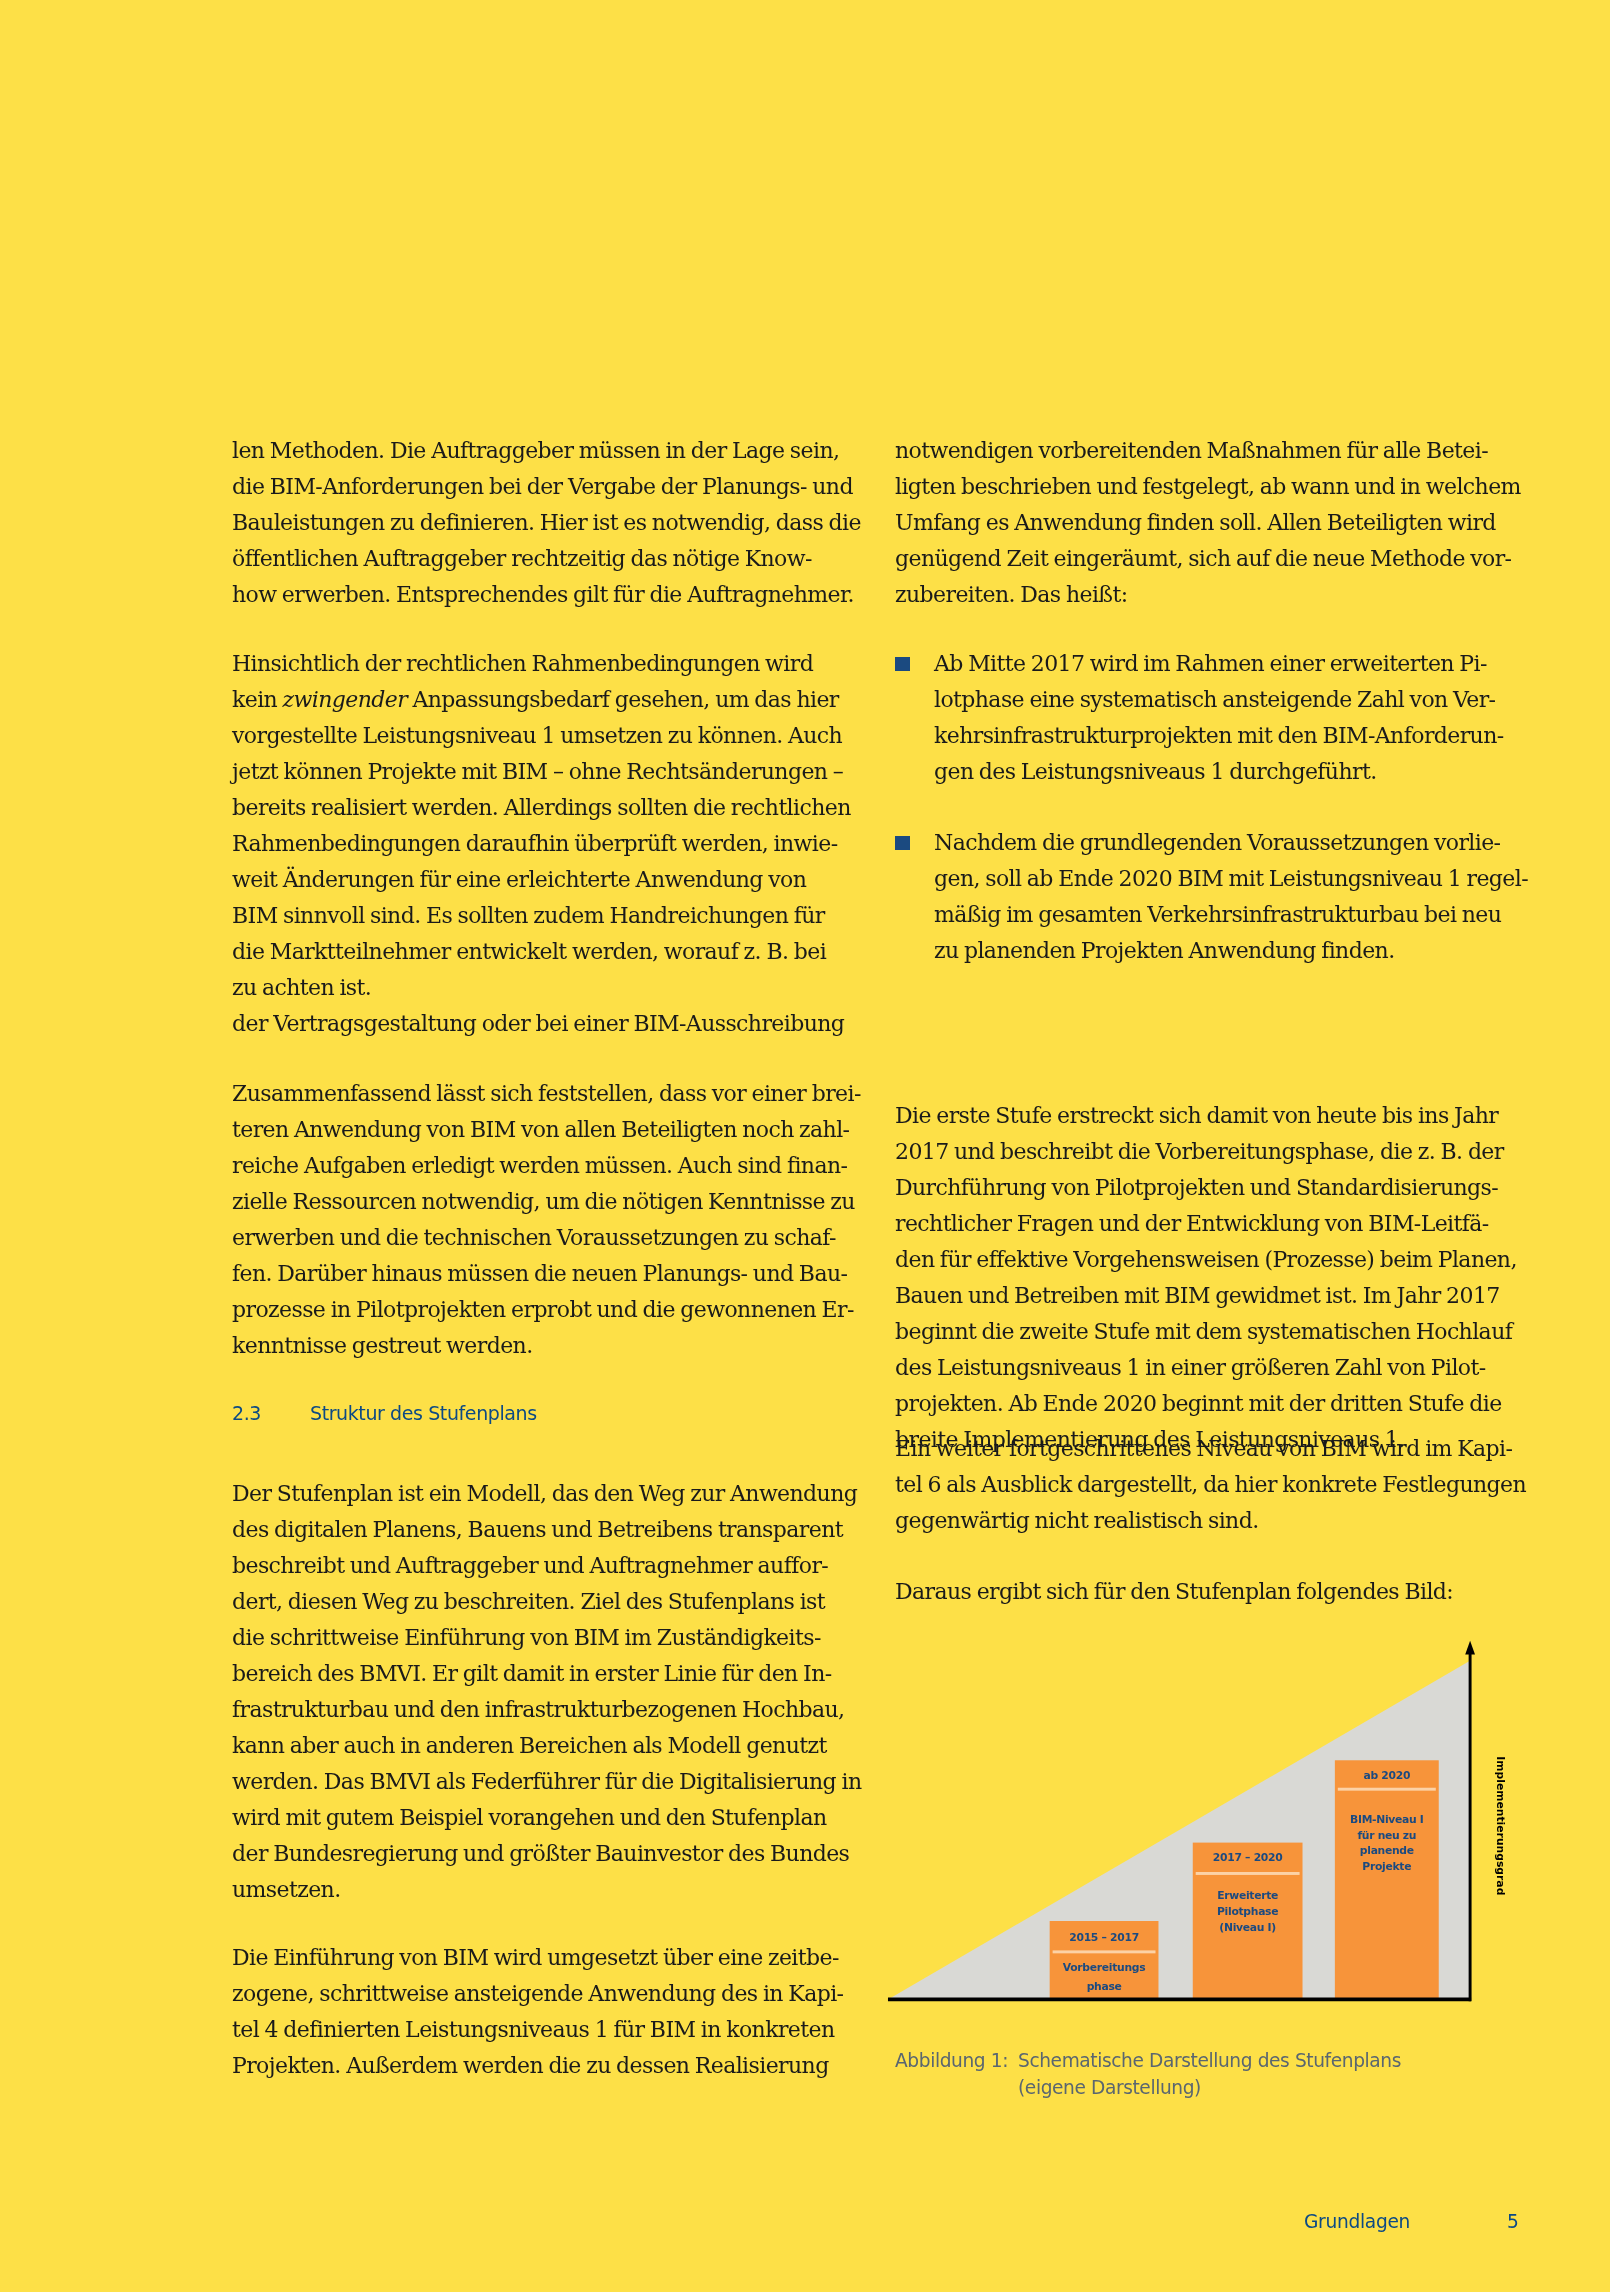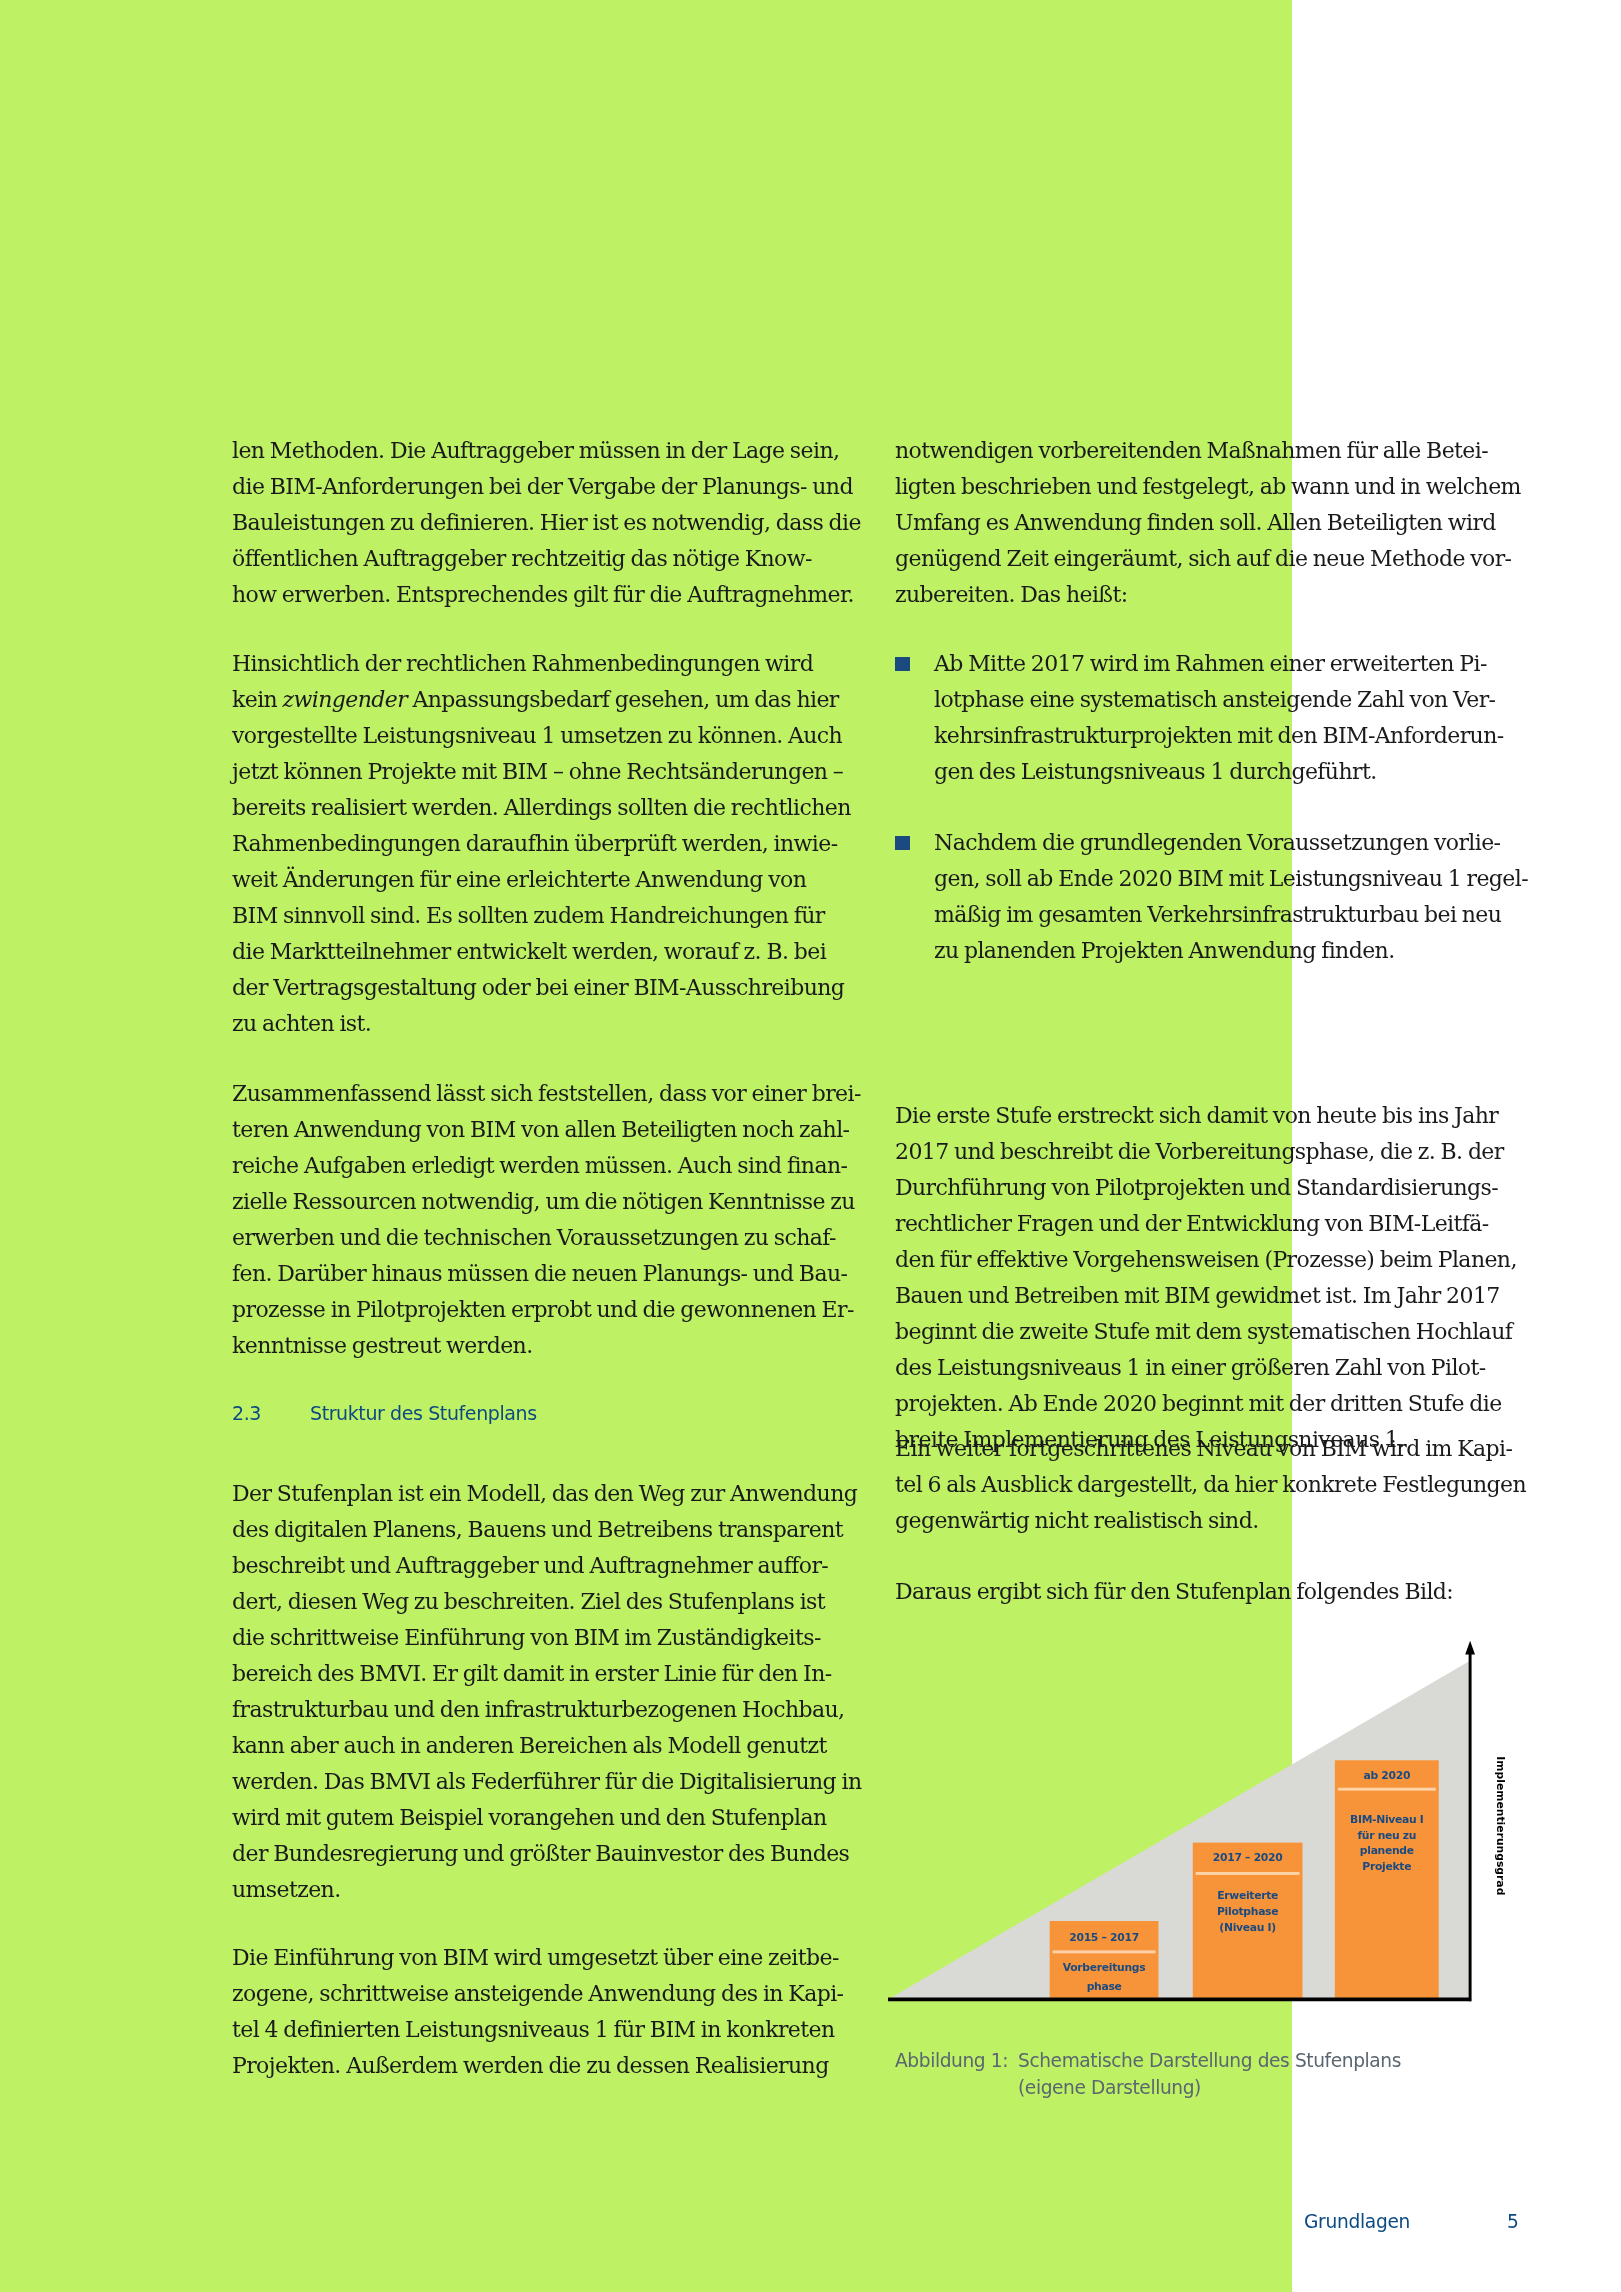--- a/index.html
+++ b/index.html
@@ -1,17 +1,17 @@
 <!DOCTYPE html>
 <html><head>
 <meta charset="utf-8">
 <style>
   html, body { margin:0; padding:0; background:#ffffff; }
   body { width:1621px; height:2293px; position:relative; overflow:hidden; }
-  .page { position:absolute; left:0; top:0; width:1292px; height:2293px; background:#bef264; }
+  .page { position:absolute; left:0; top:0; width:1610px; height:2293px; background:#fde047; }
   .para {
     position:absolute;
     font-family:"DejaVu Serif","Liberation Serif",serif;
     font-size:22px;
     line-height:36px;
     color:#1a1a1a;
     letter-spacing:-0.6px;
     word-spacing:-1px;
     white-space:nowrap;
   }
@@ -70,22 +70,22 @@
   <div class="para col-left" style="top:646px;">
     <span class="ln">Hinsichtlich der rechtlichen Rahmenbedingungen wird</span>
     <span class="ln"><span>kein </span><em>zwingender</em><span> Anpassungsbedarf gesehen, um das hier</span></span>
     <span class="ln">vorgestellte Leistungsniveau 1 umsetzen zu können. Auch</span>
     <span class="ln">jetzt können Projekte mit BIM – ohne Rechtsänderungen –</span>
     <span class="ln">bereits realisiert werden. Allerdings sollten die rechtlichen</span>
     <span class="ln">Rahmenbedingungen daraufhin überprüft werden, inwie-</span>
     <span class="ln">weit Änderungen für eine erleichterte Anwendung von</span>
     <span class="ln">BIM sinnvoll sind. Es sollten zudem Handreichungen für</span>
     <span class="ln">die Marktteilnehmer entwickelt werden, worauf z. B. bei</span>
+    <span class="ln">zu achten ist.</span>
     <span class="ln">der Vertragsgestaltung oder bei einer BIM-Ausschreibung</span>
-    <span class="ln">zu achten ist.</span>
   </div>
 
   <div class="para col-left" style="top:1076px;">
     <span class="ln">Zusammenfassend lässt sich feststellen, dass vor einer brei-</span>
     <span class="ln">teren Anwendung von BIM von allen Beteiligten noch zahl-</span>
     <span class="ln">reiche Aufgaben erledigt werden müssen. Auch sind finan-</span>
     <span class="ln">zielle Ressourcen notwendig, um die nötigen Kenntnisse zu</span>
     <span class="ln">erwerben und die technischen Voraussetzungen zu schaf-</span>
     <span class="ln">fen. Darüber hinaus müssen die neuen Planungs- und Bau-</span>
     <span class="ln">prozesse in Pilotprojekten erprobt und die gewonnenen Er-</span>

